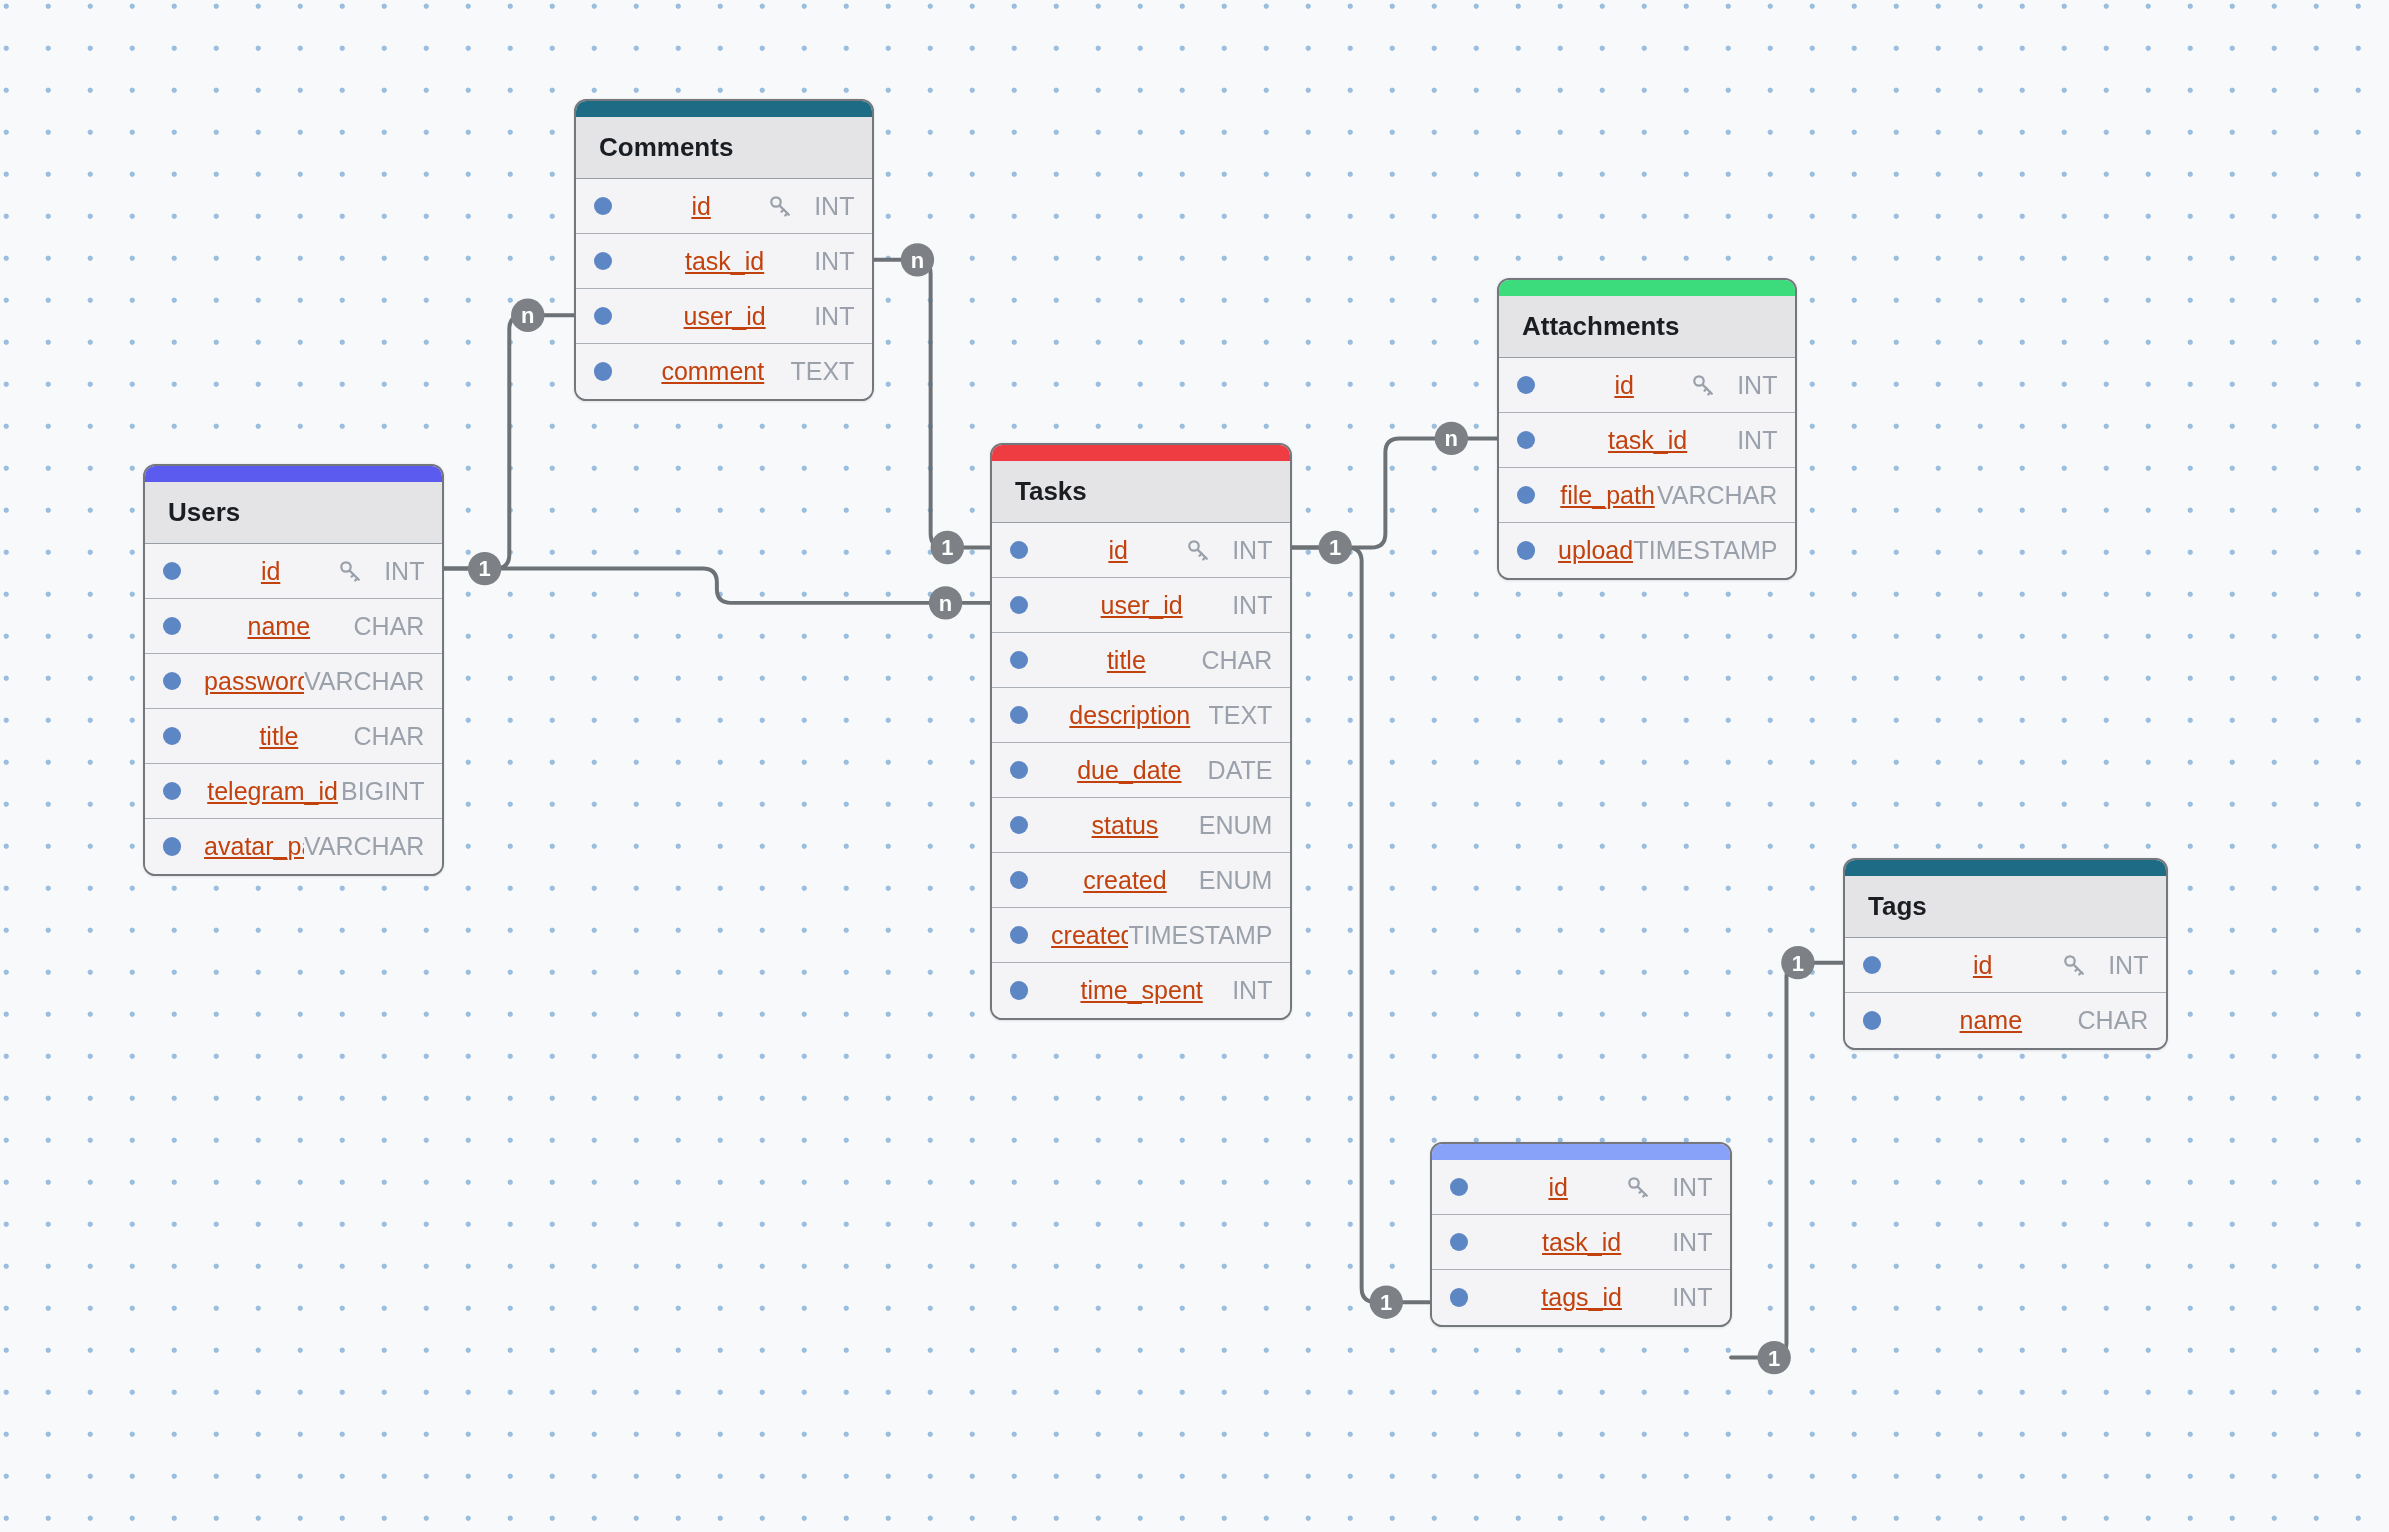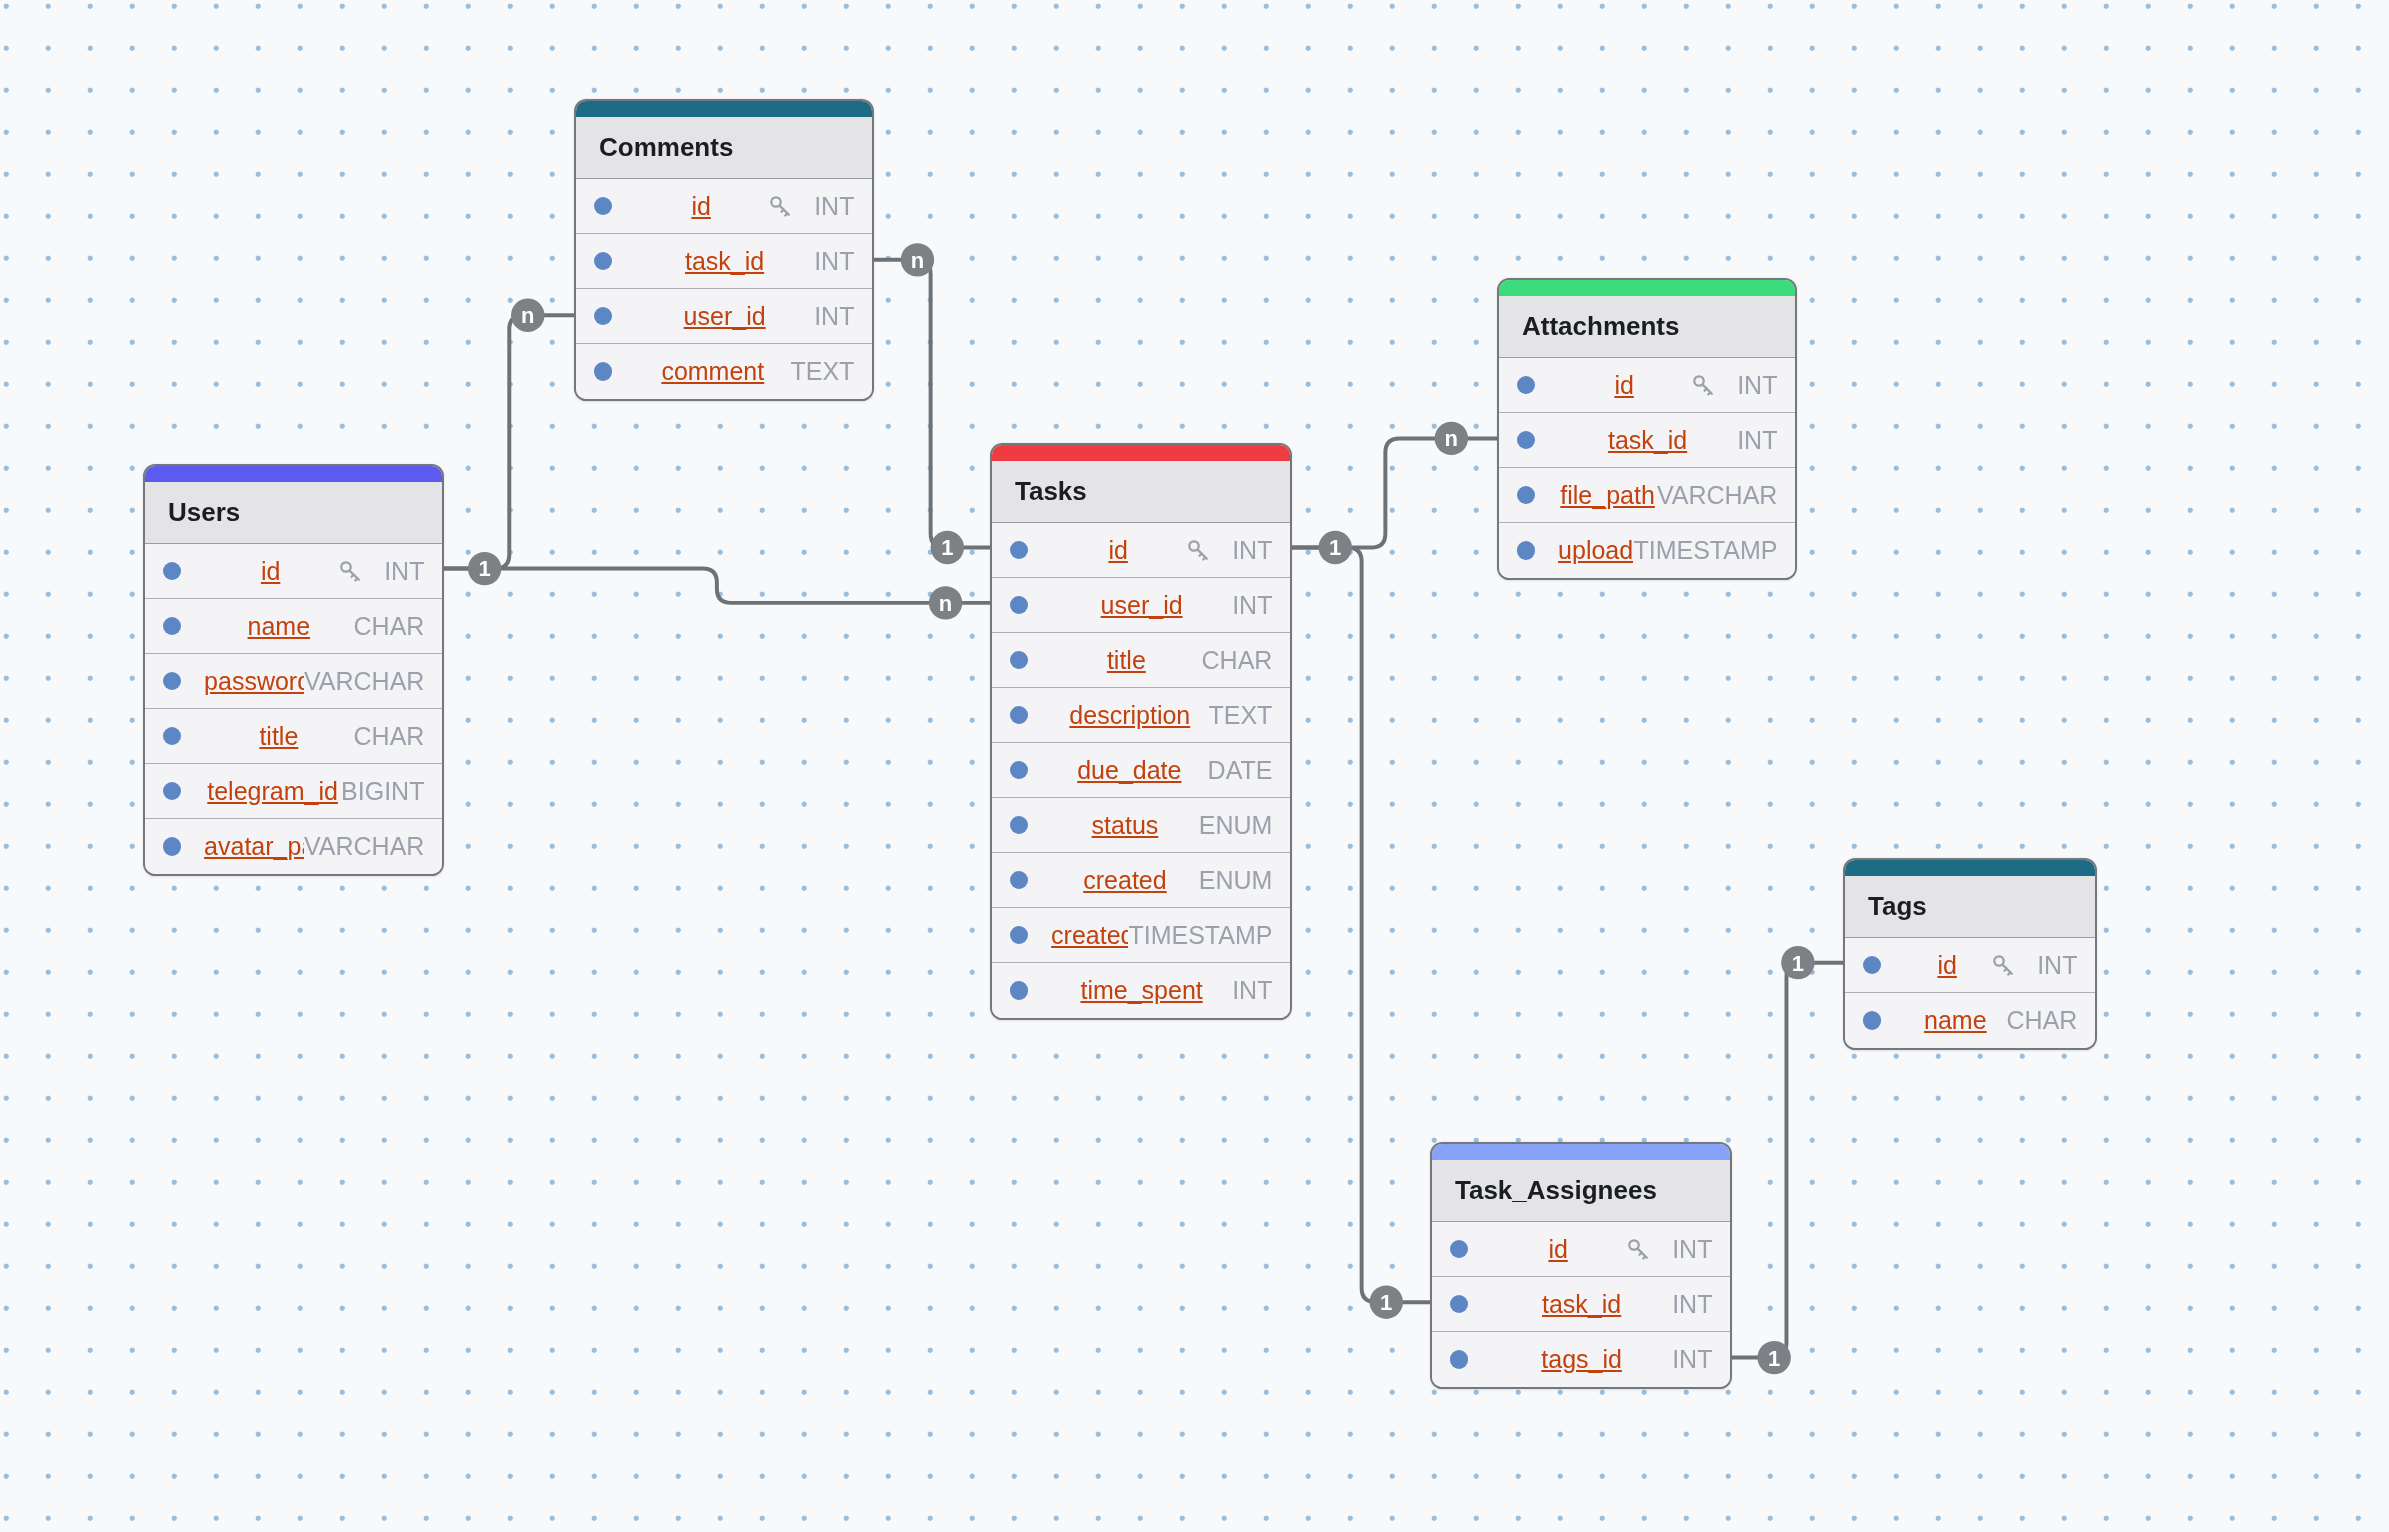--- a/index.html
+++ b/index.html
@@ -391,21 +391,21 @@
           <div class="frow">
     <span class="dot"></span>
     <span class="fname">upload...</span>
     <span class="ftype">
 
       <span class="ftype-text">TIMESTAMP</span>
     </span>
   </div>
         </div>
   </div>
-      <div class="table" style="left: 1843px; top: 858px; width: 254px;">
+      <div class="table" style="left: 1843px; top: 858px; width: 325px;">
     <div class="strip" style="background: rgb(29, 107, 133);"></div>
     <div class="theader">
       <span class="ttitle">Tags</span>
     </div>
     <div class="rows">
           <div class="frow pk">
     <span class="dot"></span>
     <span class="fname">id</span>
     <span class="ftype">
       <svg class="key" viewBox="0 0 24 24">
@@ -422,23 +422,20 @@
     <span class="fname">name</span>
     <span class="ftype">
 
       <span class="ftype-text">CHAR</span>
     </span>
   </div>
         </div>
   </div>
       <div class="table" style="left: 1430px; top: 1142px; width: 302px;">
     <div class="strip" style="background: rgb(135, 162, 248);"></div>
-    <div class="theader">
-      <span class="ttitle">Task_Assignees</span>
-    </div>
     <div class="rows">
           <div class="frow pk">
     <span class="dot"></span>
     <span class="fname">id</span>
     <span class="ftype">
       <svg class="key" viewBox="0 0 24 24">
         <circle cx="8" cy="8" r="4.2"></circle>
         <path d="M11.2 11.2 L19.4 19.4"></path>
         <path d="M14.8 14.8 L12.9 16.7"></path>
         <path d="M18.1 18.1 L16.2 20"></path>

